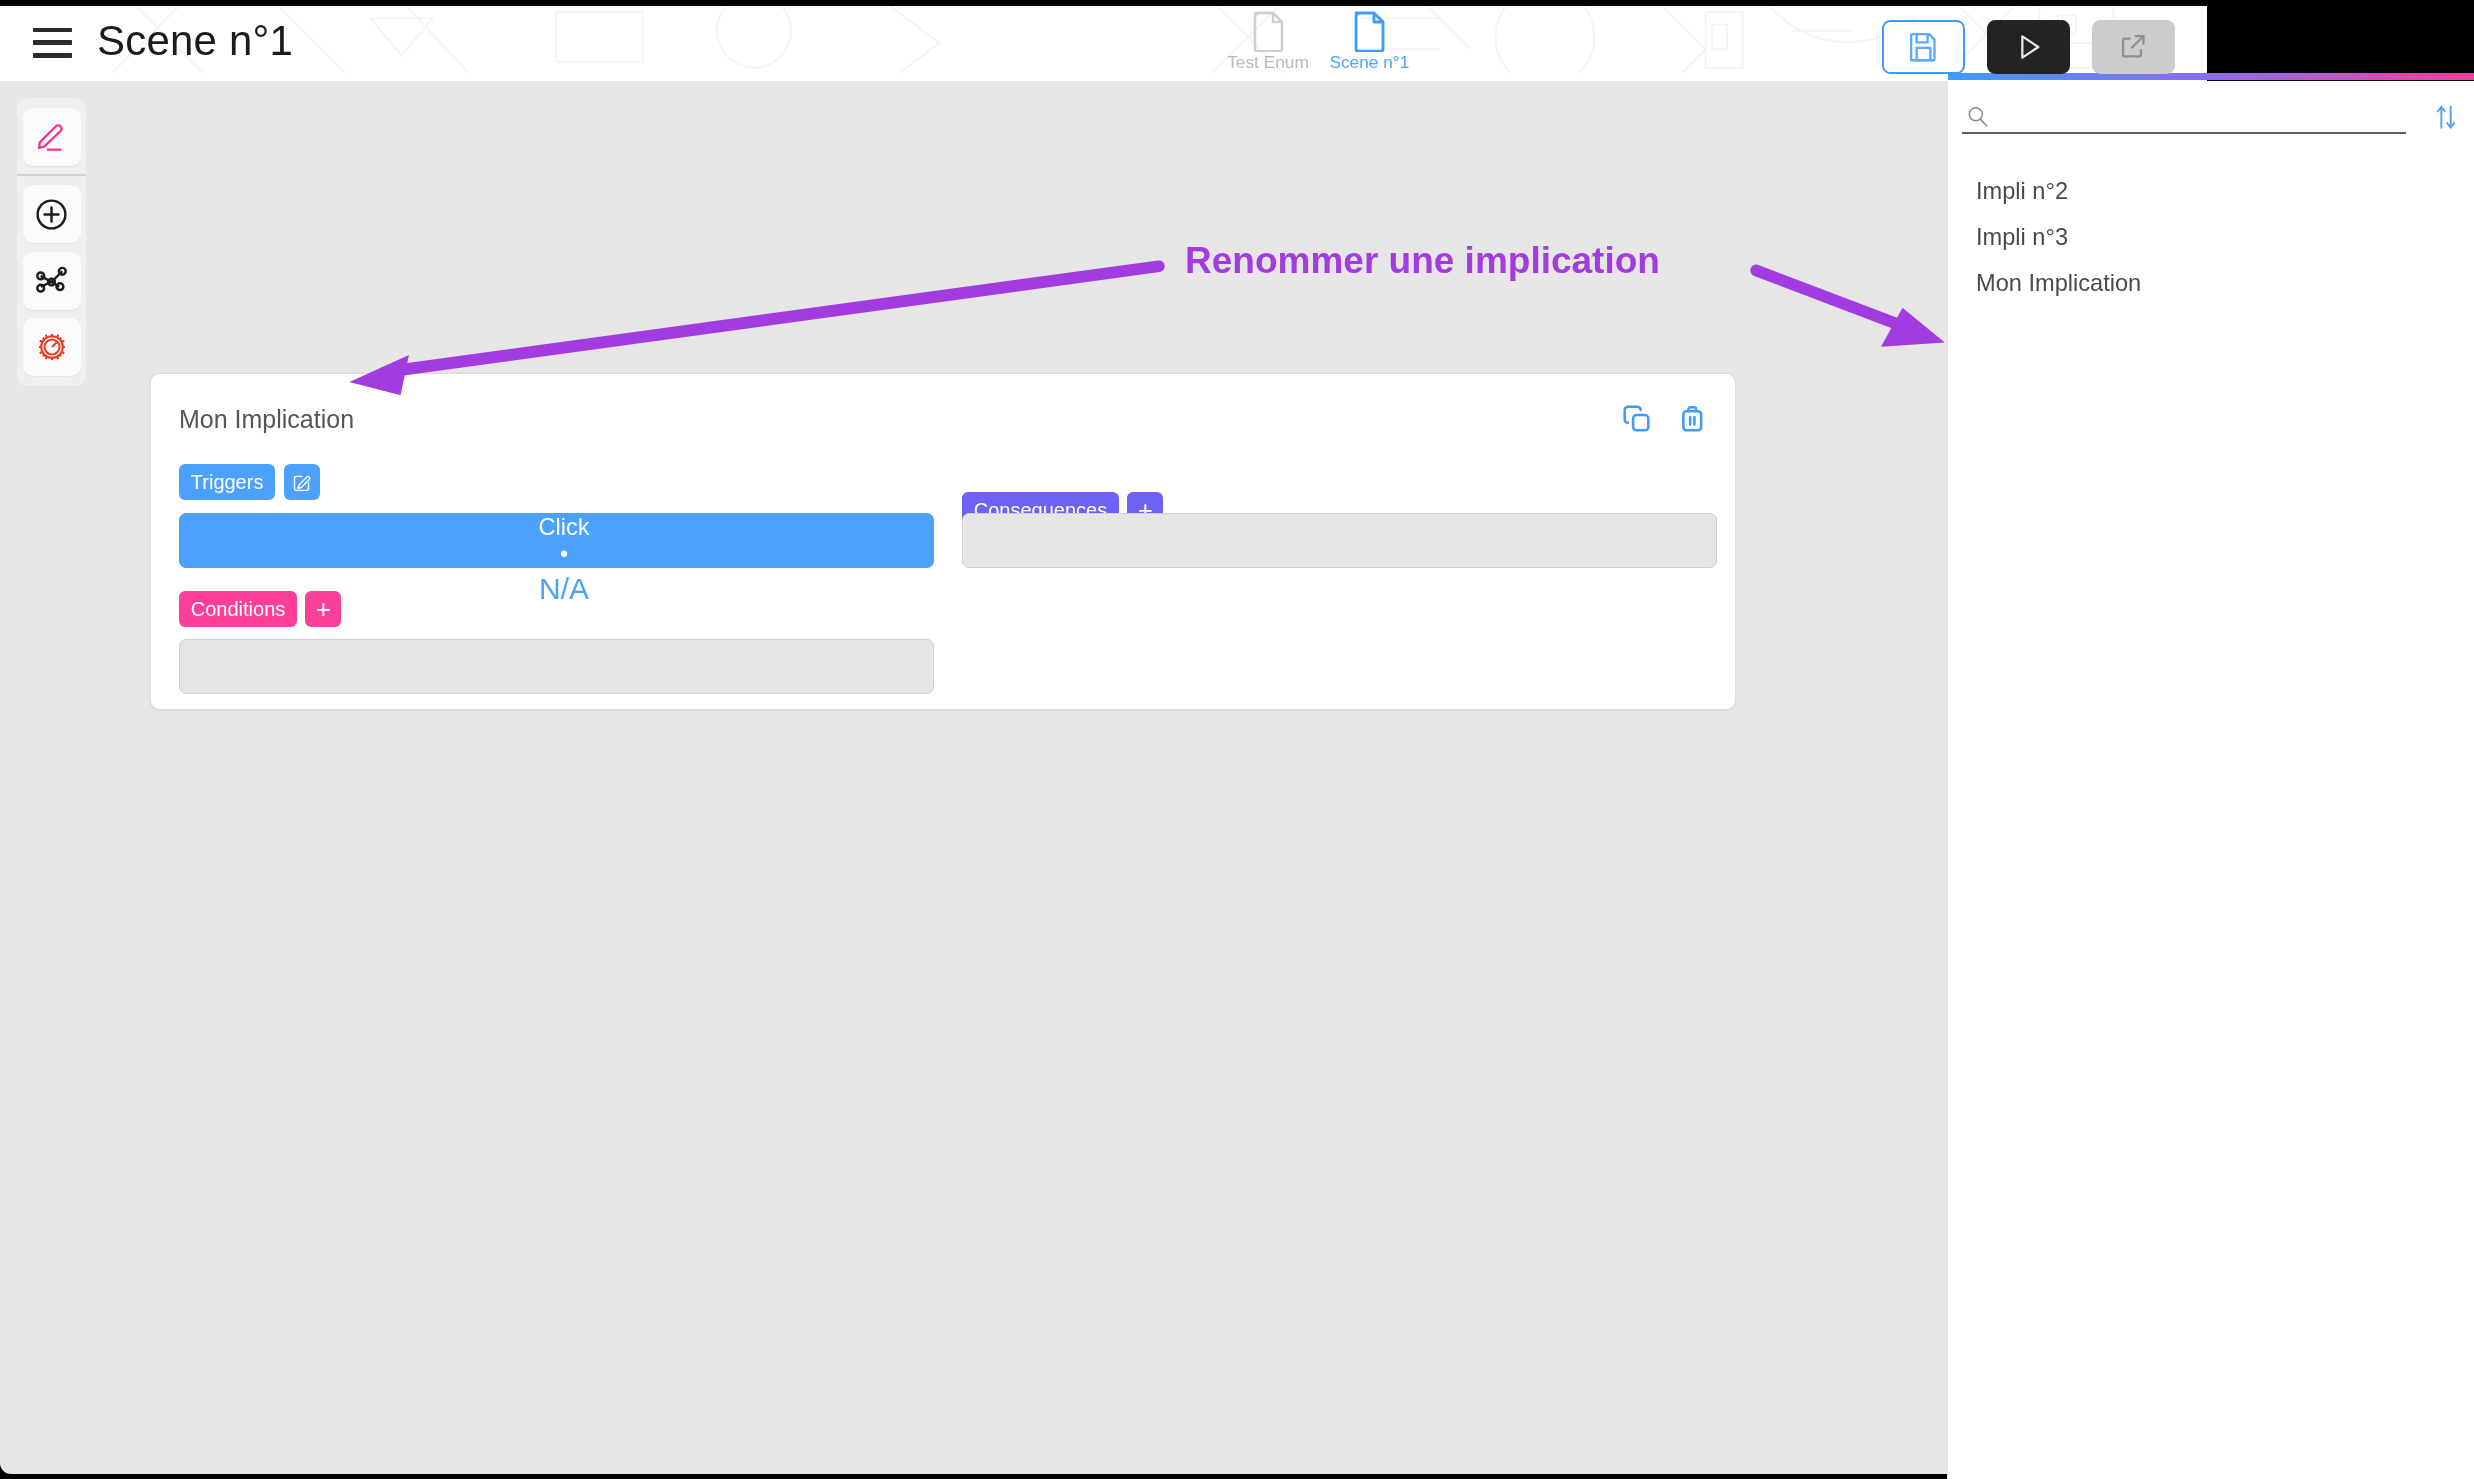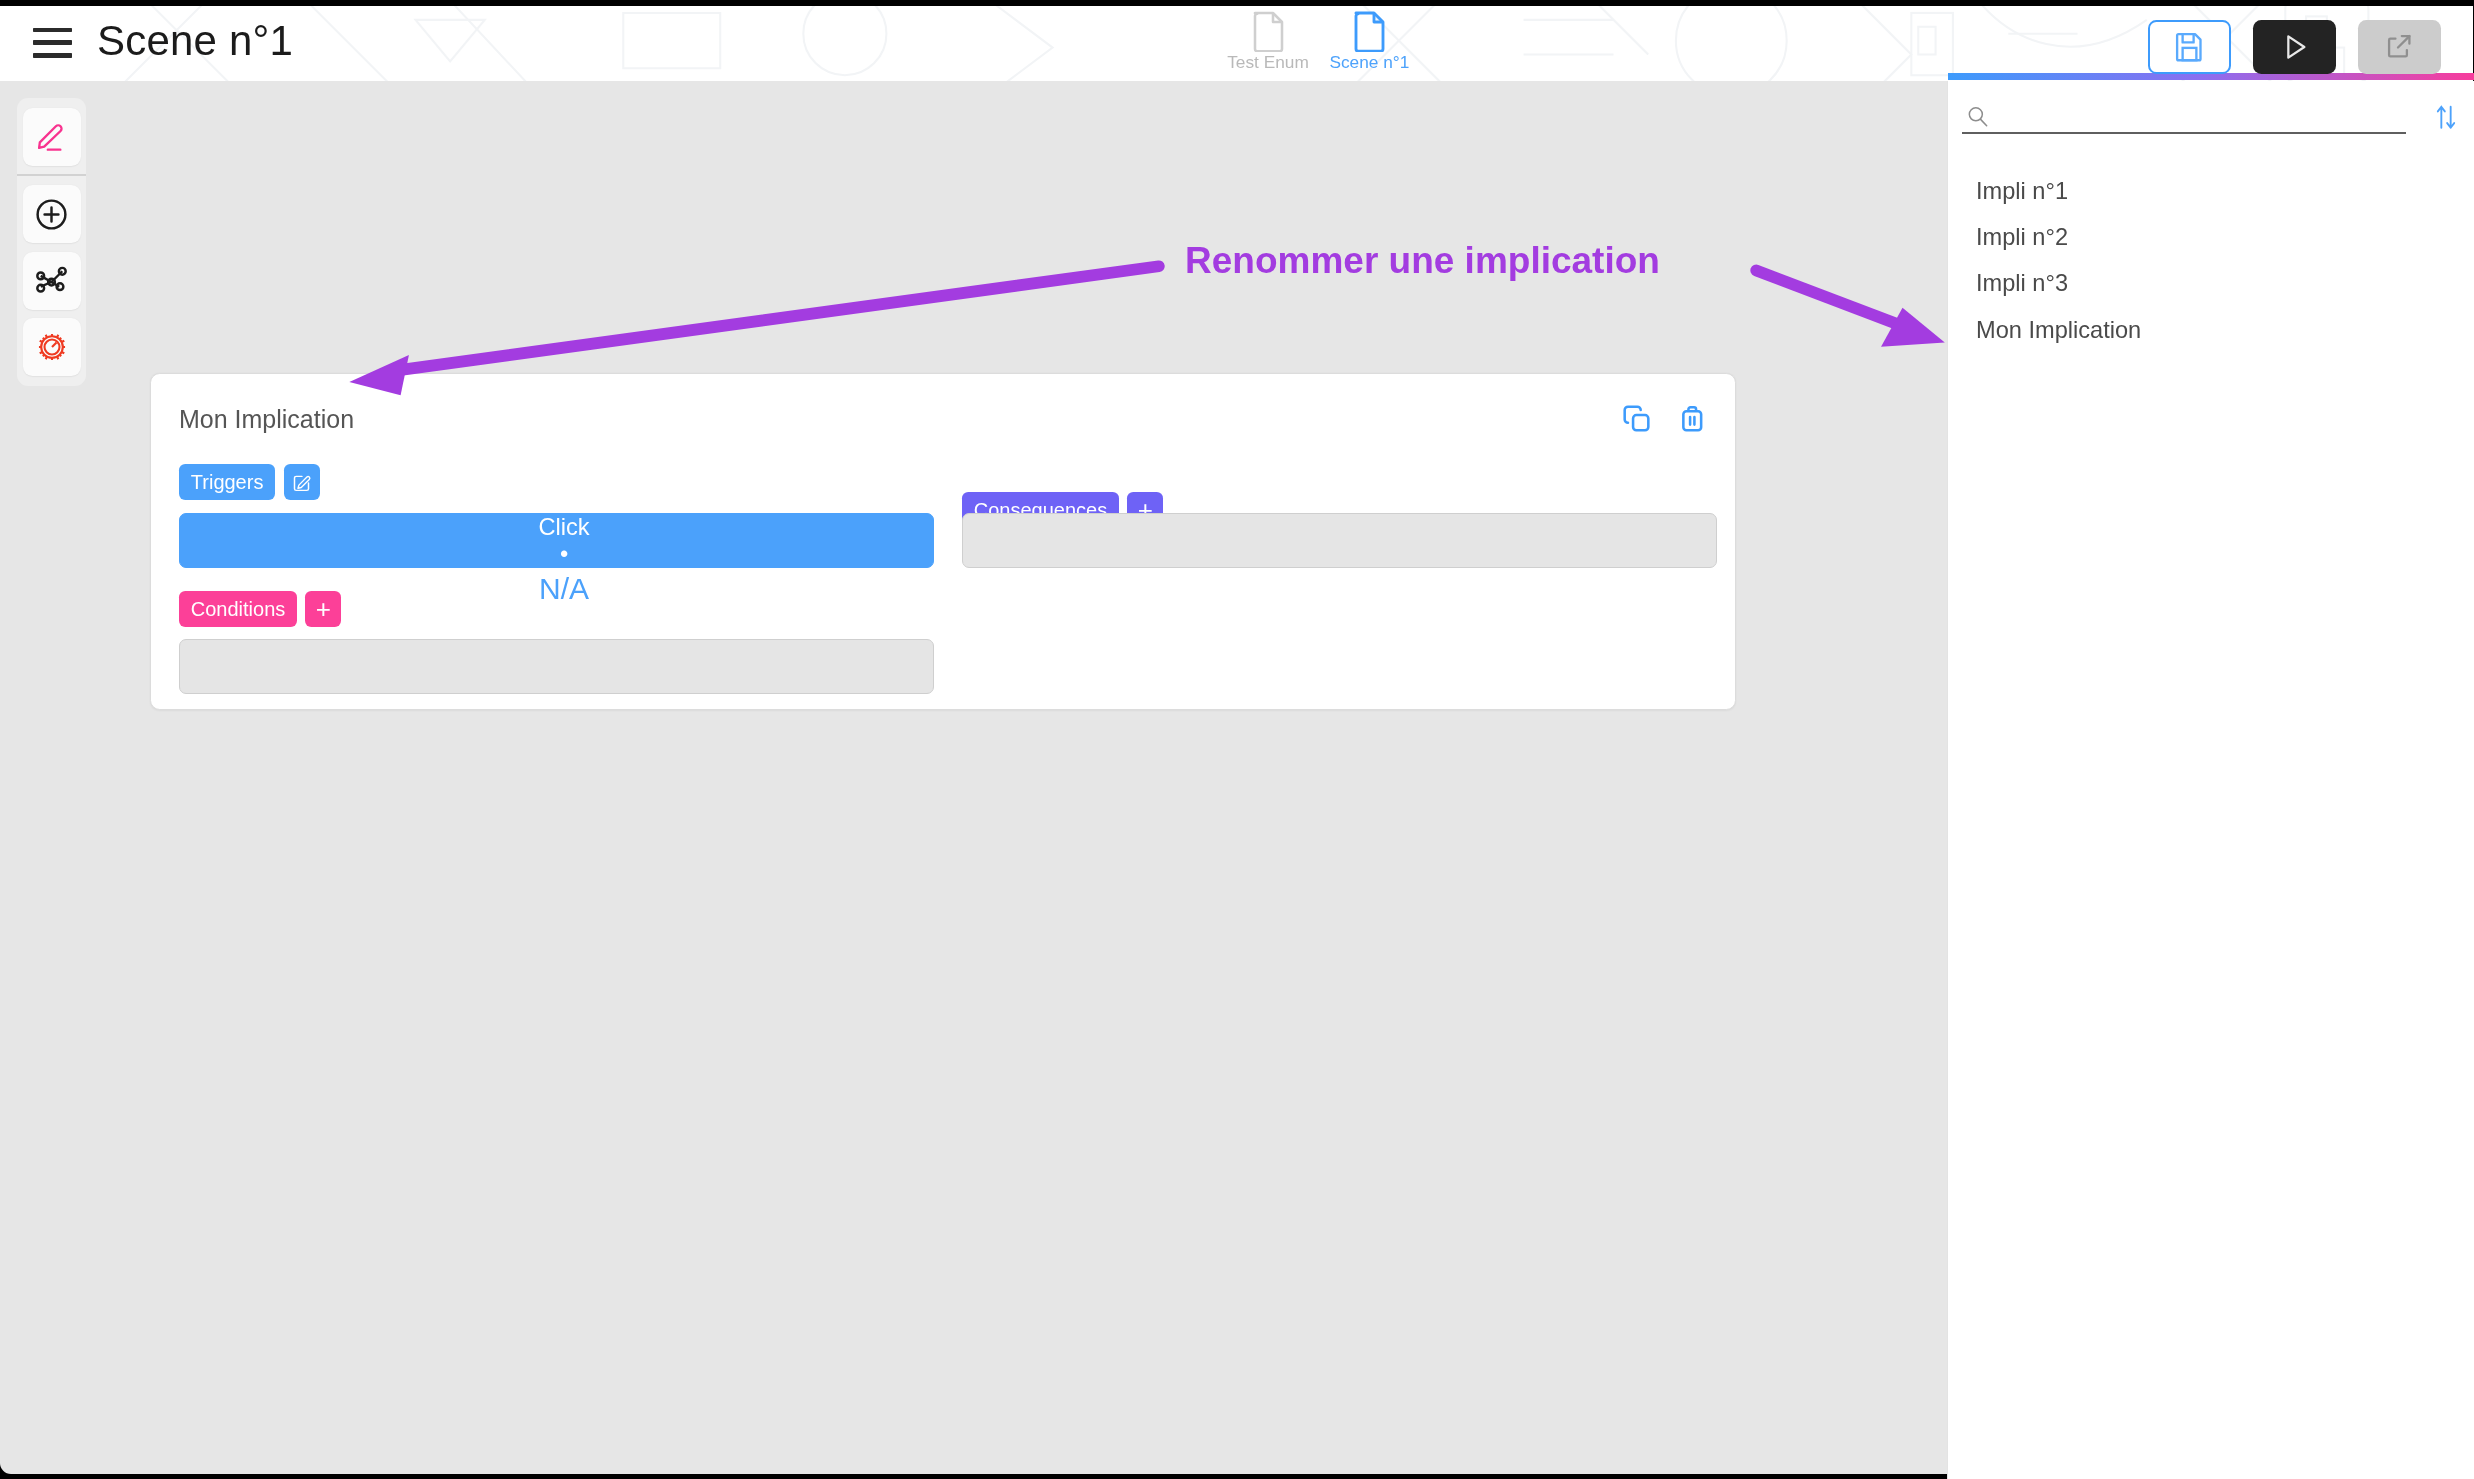--- a/index.html
+++ b/index.html
@@ -11,21 +11,21 @@
   }
   .screen {
     position: relative;
     width: 2475px; height: 1480px;
     background: #000;
   }
 
   
   .header {
     position: absolute; left: 0; top: 5.5px;
-    width: 2473px; height: 76px;
+    width: 2207px; height: 76px;
     background: #ffffff;
     overflow: hidden;
   }
   .header-watermark {
     position: absolute; inset: 0;
     opacity: 1;
     pointer-events: none;
   }
   .hamburger {
     position: absolute; left: 33px; top: 22px;
@@ -384,21 +384,20 @@
       </div>
       <span class="sort-icon">
         <svg width="28" height="30.5" viewBox="0 0 24 26">
           <path d="M8 22 V4 M8 4 L5 8 M8 4 L11 8" fill="none" stroke="#4da2fb" stroke-width="1.6" stroke-linecap="round" stroke-linejoin="round"></path>
           <path d="M16 4 V22 M16 22 L13 18 M16 22 L19 18" fill="none" stroke="#4da2fb" stroke-width="1.6" stroke-linecap="round" stroke-linejoin="round"></path>
         </svg>
       </span>
     </div>
 
     <div class="impl-list">
-      <div class="impl-list-item">Impli n°1</div>
       <div class="impl-list-item">Impli n°2</div>
       <div class="impl-list-item">Impli n°3</div>
       <div class="impl-list-item">Mon Implication</div>
     </div>
   </div>
 
   <svg class="anno" viewBox="0 0 3571 2135">
 
     <path d="M1672,384 L560,536" stroke="#a33ce0" stroke-width="17" fill="none" stroke-linecap="round"></path>
     <path d="M504,551 L590,512 L578,570 Z" fill="#a33ce0"></path>

